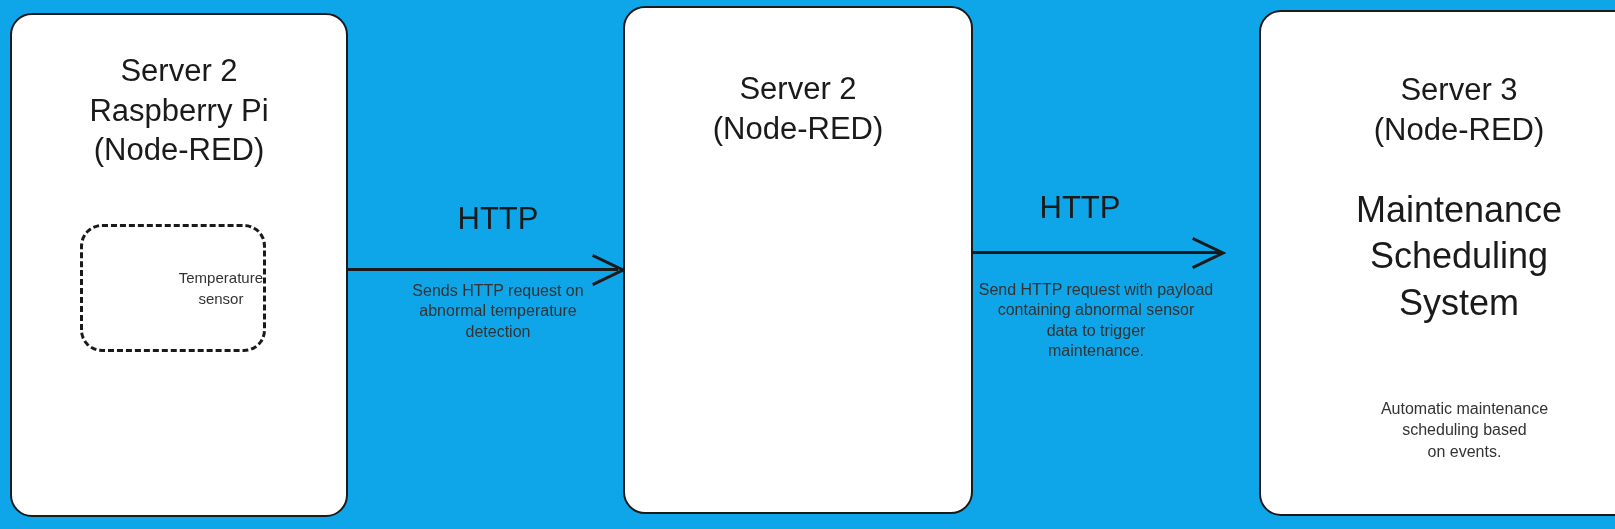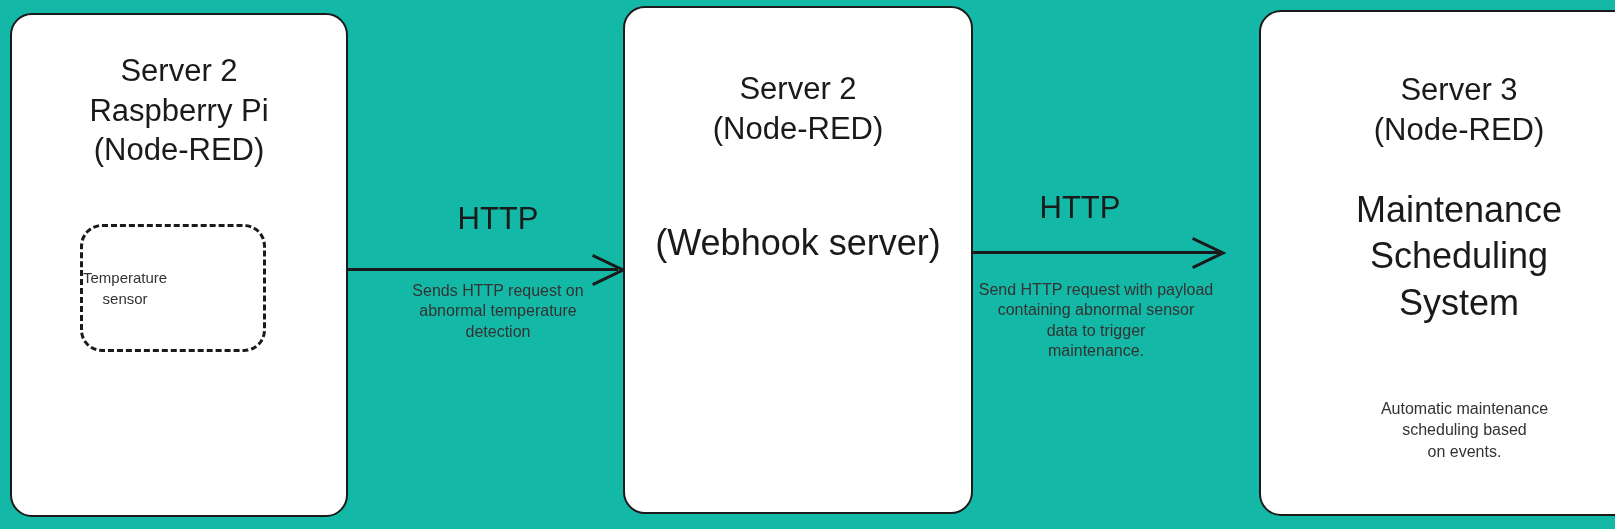--- a/index.html
+++ b/index.html
@@ -9,21 +9,21 @@
     background: #ffffff;
   }
   body {
     font-family: "Liberation Sans", sans-serif;
     color: #1a1a1a;
   }
   #diagram-canvas {
     position: relative;
     width: 1615px;
     height: 529px;
-    background: #14b8a6;
+    background: #0ea5e9;
     overflow: hidden;
   }
 
   
   .node-box {
     position: absolute;
     box-sizing: border-box;
     background: #ffffff;
     border: 2px solid #1a1a1a;
     border-radius: 22px;
@@ -70,21 +70,21 @@
     position: absolute;
     box-sizing: border-box;
     left: 68px;
     top: 209px;
     width: 186px;
     height: 128px;
     border: 3px dashed #1a1a1a;
     border-radius: 22px;
     display: flex;
     align-items: center;
-    justify-content: flex-start;
+    justify-content: flex-end;
   }
   .inner-dashed-label {
     text-align: center;
     font-size: 15px;
     line-height: 1.4;
     color: #333333;
     white-space: pre-line;
   }
 
   
@@ -215,21 +215,20 @@
     </div>
     <div class="edge-label-top">HTTP</div>
     <div class="edge-label-bottom">Sends HTTP request on
 abnormal temperature
 detection</div>
   </div>
 
   <div class="node-box" id="box-server2-webhook">
     <div class="node-title">Server 2
 (Node-RED)</div>
-    <div class="node-subtitle">(Webhook server)</div>
   </div>
 
   <div class="edge" id="edge-webhook-to-scheduler">
     <div class="edge-line"></div>
     <div class="edge-arrowhead">
       <svg width="34" height="32" viewBox="0 0 34 32">
         <polyline points="2,2 31,16 2,30" fill="none" stroke="#1a1a1a" stroke-width="3" stroke-linecap="square" stroke-linejoin="miter"></polyline>
       </svg>
     </div>
     <div class="edge-label-top">HTTP</div>

